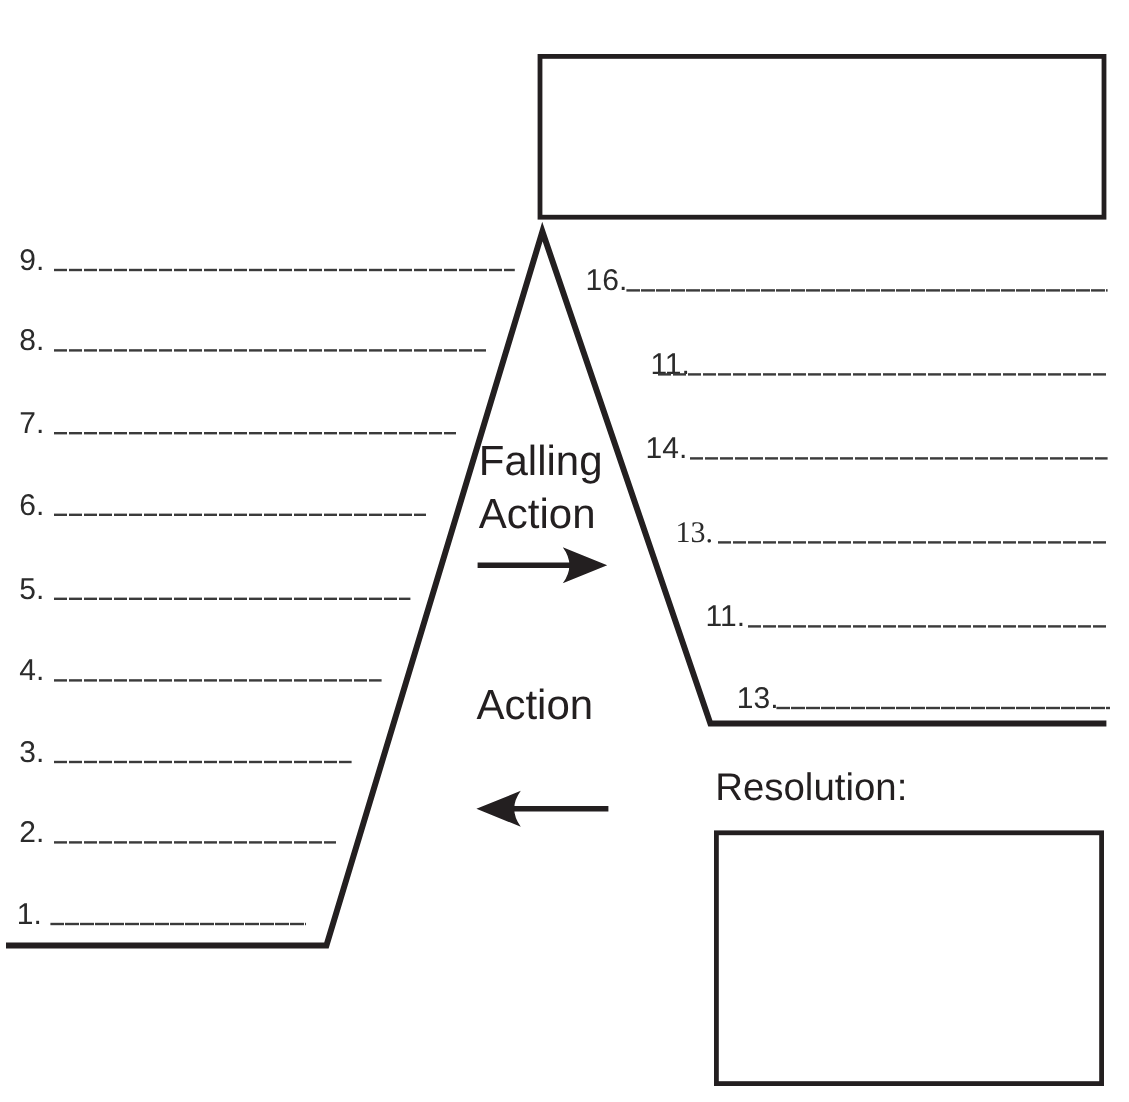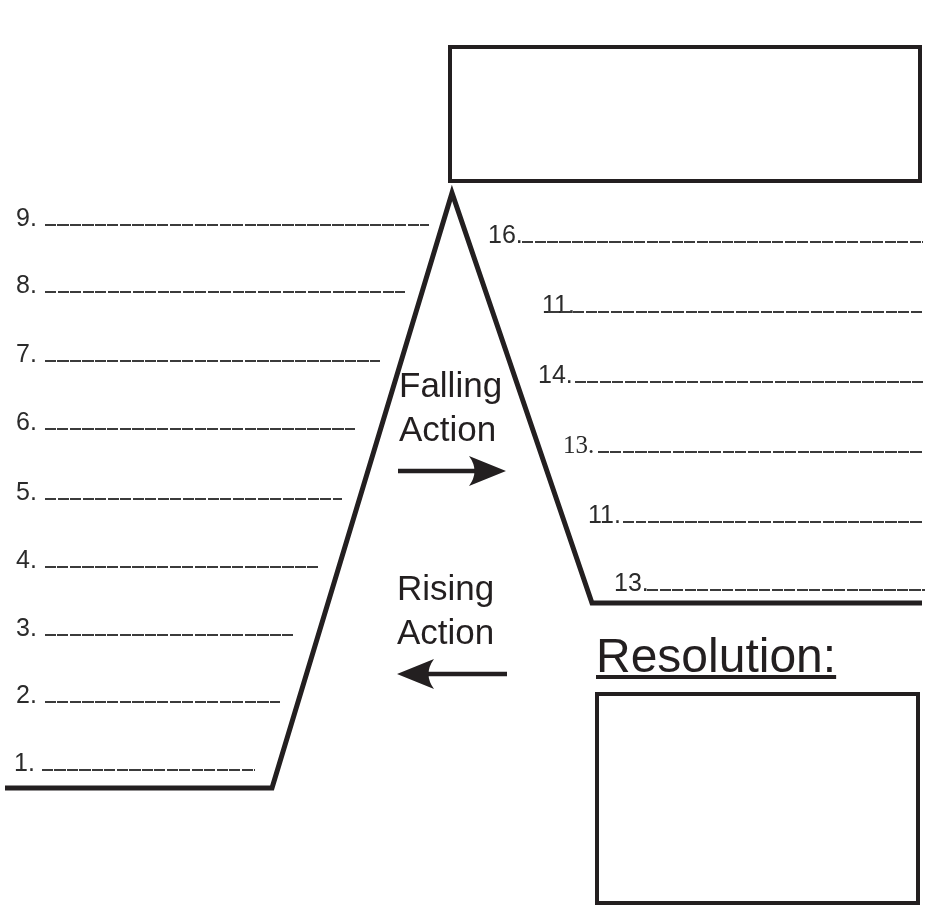--- a/index.html
+++ b/index.html
@@ -60,34 +60,33 @@
 <body>
 
 <div id="page">
 
   <svg class="mountain-svg" width="941" height="918" viewBox="0 0 941 918">
     <polyline points="5,788 272,788 452,193 592,603 922,603" fill="none" stroke="#231f20" stroke-width="5" stroke-linejoin="miter" stroke-linecap="butt"></polyline>
   </svg>
 
   <div class="box" style="left:448px; top:45px; width:474px; height:138px;"></div>
 
-  <div class="abs heading" style="left:596px; top:636px; font-size:48px;text-decoration:underline;">Resolution:</div>
+  <div class="abs heading" style="left:596px; top:636px; font-size:32px;">Resolution:</div>
   <div class="box" style="left:595px; top:692px; width:325px; height:213px;"></div>
 
   <div class="action-label" style="left:399px; top:363px;">
     <div>Falling</div>
     <div>Action</div>
   </div>
   <svg class="abs" style="left:397px; top:455px;" width="110" height="32" viewBox="0 0 110 32">
     <line x1="1" y1="16" x2="90" y2="16" stroke="#231f20" stroke-width="4.5"></line>
     <path d="M109,16 L72,1 Q83,16 72,31 Z" fill="#231f20"></path>
   </svg>
 
   <div class="action-label" style="left:397px; top:566px;">
-    <div>Rising</div>
     <div>Action</div>
   </div>
   <svg class="abs" style="left:396px; top:658px;" width="112" height="32" viewBox="0 0 112 32">
     <line x1="21" y1="16" x2="111" y2="16" stroke="#231f20" stroke-width="4.5"></line>
     <path d="M1,16 L38,1 Q27,16 38,31 Z" fill="#231f20"></path>
   </svg>
 
   <div>
     <span class="num" style="left:16px; top:205px;">9.</span>
     <div class="blank" style="left:45px; top:224px; width:384px;"></div>

